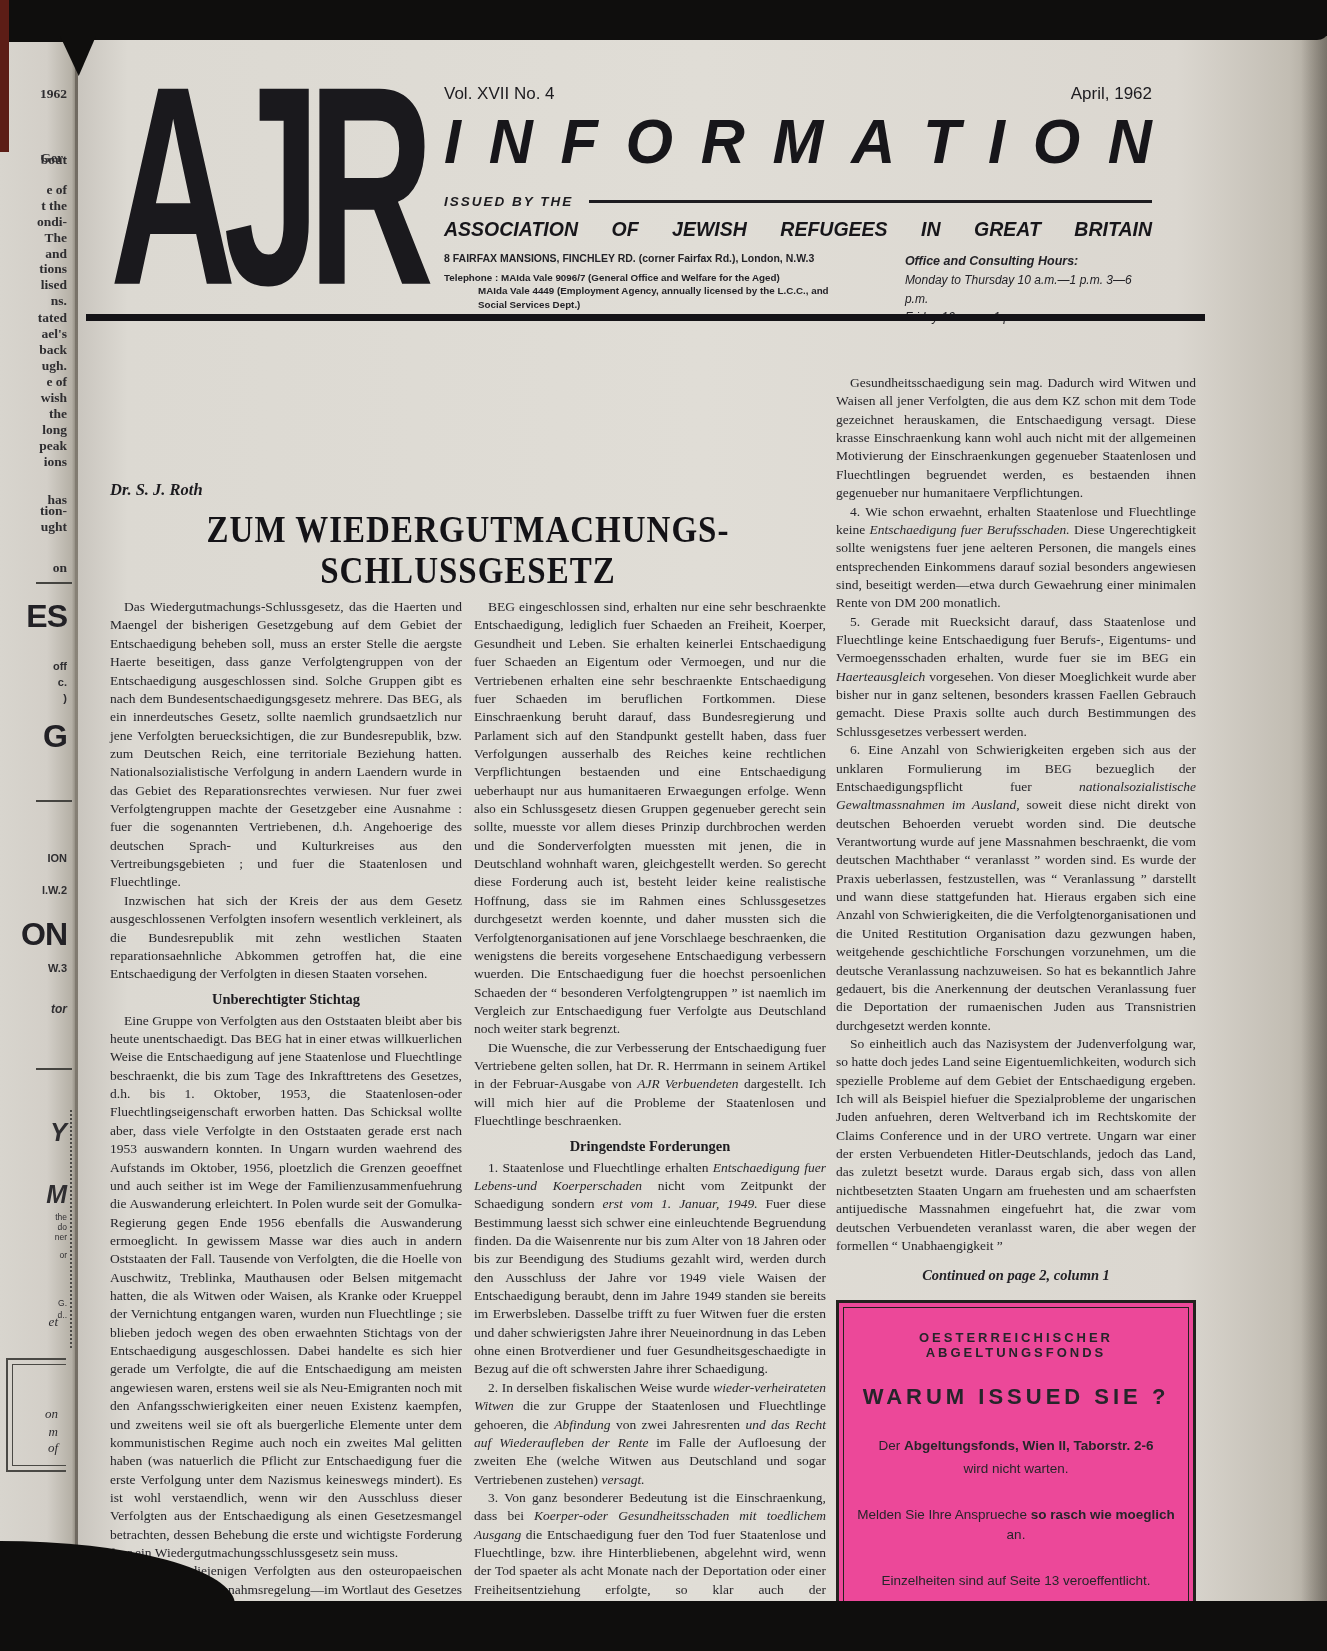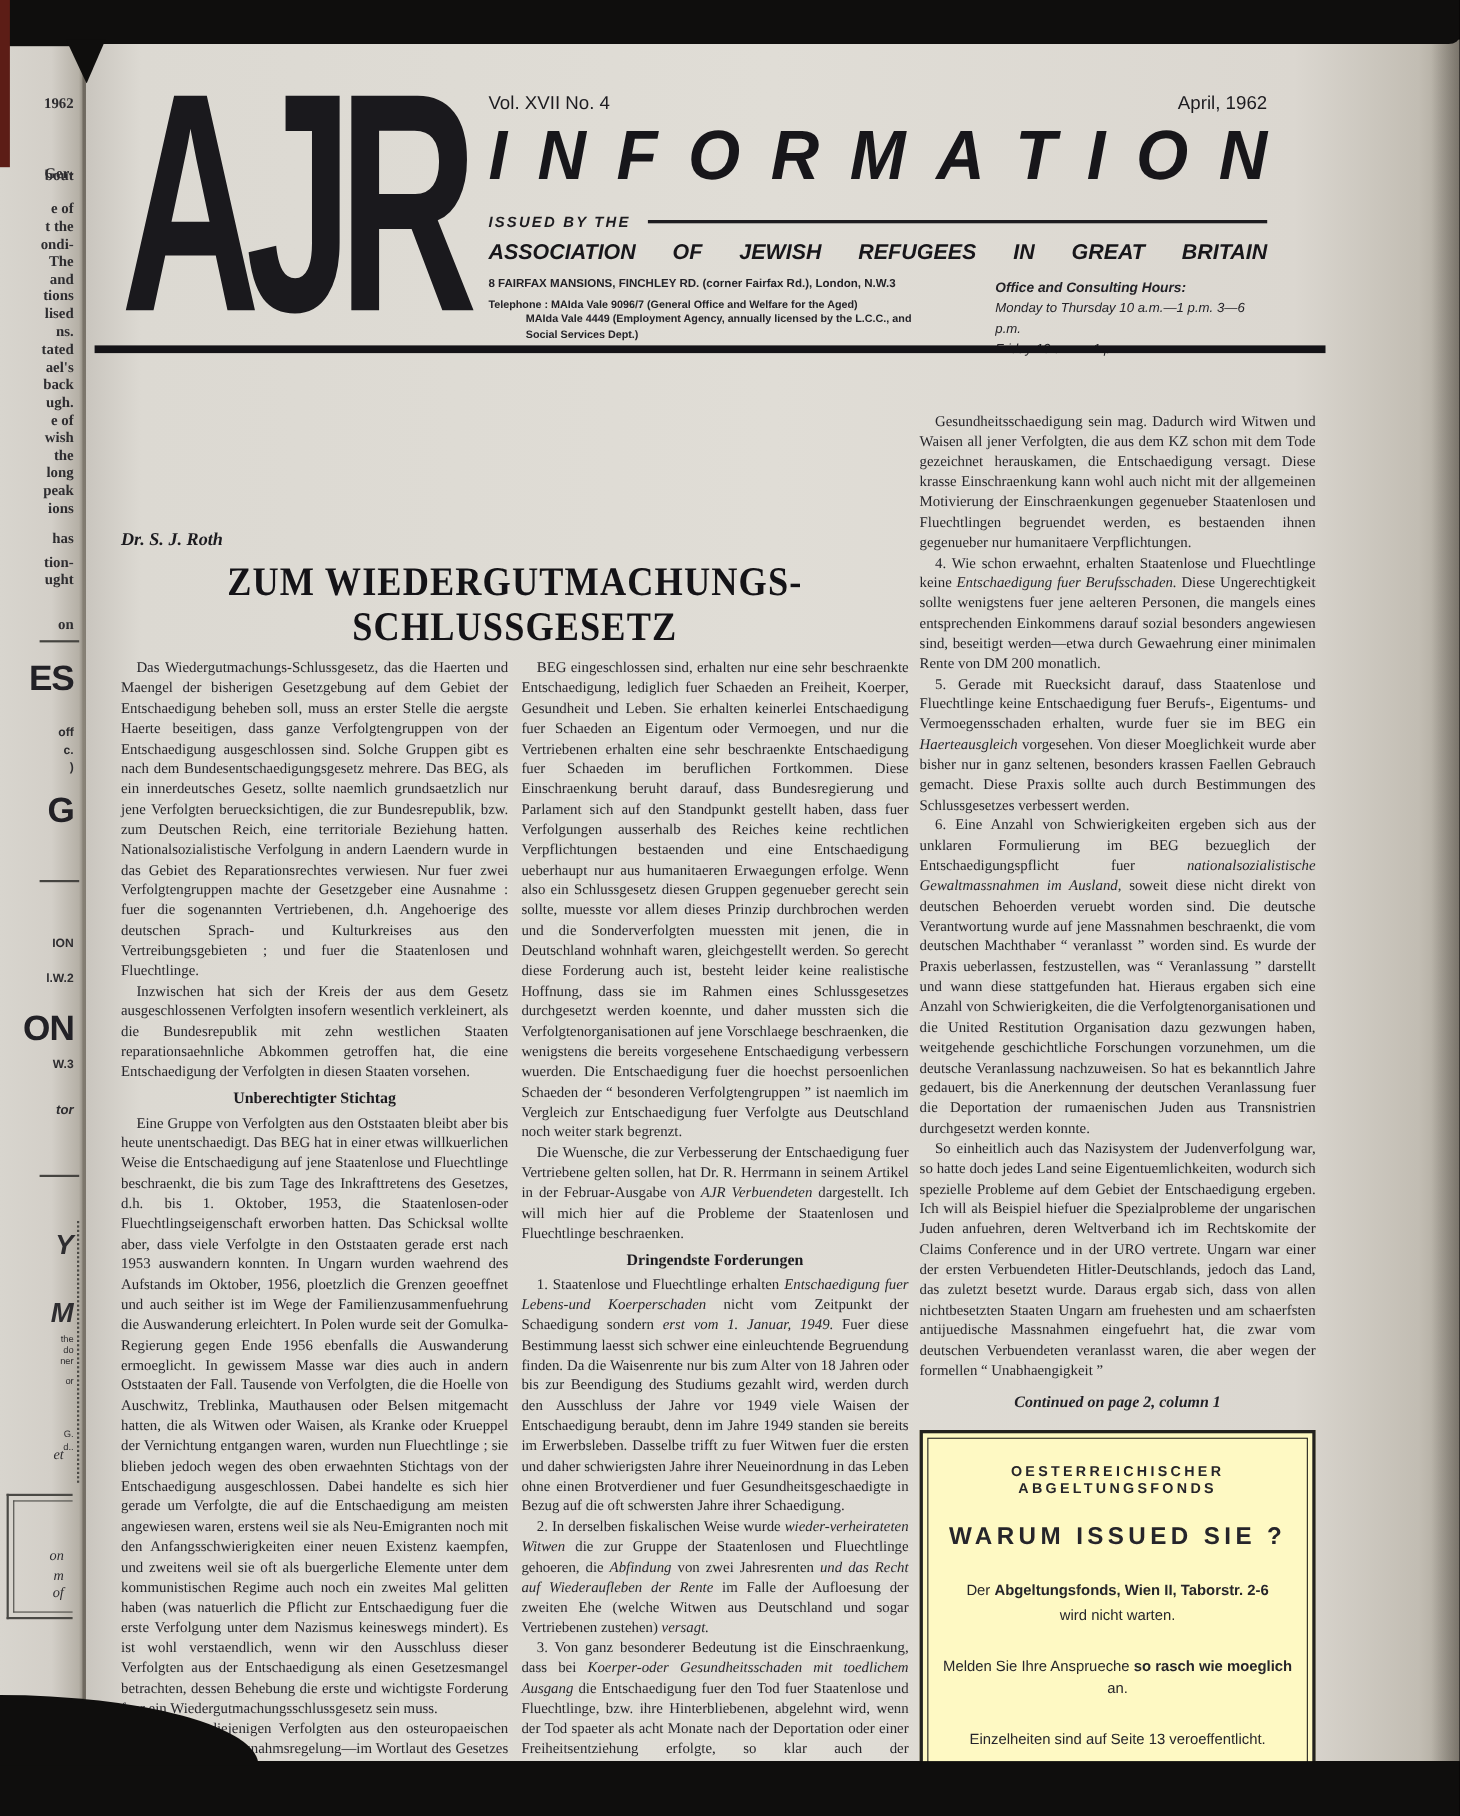--- a/index.html
+++ b/index.html
@@ -65,21 +65,21 @@
   .col-pair{display:flex;gap:12px;margin-top:16px;}
   .col{width:352px;}
   .colwrap3{width:360px;}
   .coltext{text-align:justify;font-size:13.5px;line-height:1.36;color:#26252a;}
   .para{margin:0;text-indent:14px;}
   .subhead{text-align:center;font:bold 14.5px "Liberation Serif",serif;margin:7px 0 4px;color:#1c1b1f;}
   .it{font-style:italic;}
   .bseg{font-weight:bold;}
   .continued{text-align:center;font:italic bold 14.5px "Liberation Serif",serif;margin-top:12px;}
   
-  .adbox{margin-top:16px;border:3px solid #23221f;padding:4px;background:#fef9c3;}
+  .adbox{margin-top:16px;border:3px solid #23221f;padding:4px;background:#ec4899;}
   .adbox-inner{border:1.5px solid #23221f;padding:22px 10px 18px;text-align:center;
     font-family:"Liberation Sans",sans-serif;color:#26252a;}
   .ad-header{font:bold 13px "Liberation Sans",sans-serif;letter-spacing:3px;}
   .ad-title{font:bold 22px "Liberation Sans",sans-serif;letter-spacing:4px;margin-top:24px;}
   .ad-line{font:13.5px/1.5 "Liberation Sans",sans-serif;margin-top:26px;}
   .ad-sub{font:13.5px/1.5 "Liberation Sans",sans-serif;margin-top:2px;}
 </style>
 </head>
 <body>
 
@@ -109,21 +109,21 @@
       <span class="frag" style="top: 268px;">tated</span>
       <span class="frag" style="top: 284px;">ael's</span>
       <span class="frag" style="top: 300px;">back</span>
       <span class="frag" style="top: 316px;">ugh.</span>
       <span class="frag" style="top: 332px;">e of</span>
       <span class="frag" style="top: 348px;">wish</span>
       <span class="frag" style="top: 364px;">the</span>
       <span class="frag" style="top: 380px;">long</span>
       <span class="frag" style="top: 396px;">peak</span>
       <span class="frag" style="top: 412px;">ions</span>
-      <span class="frag" style="top: 440px; padding-left: 40px;">has</span>
+      <span class="frag" style="top: 450px; padding-left: 40px;">has</span>
       <span class="frag" style="top: 461px;">tion-</span>
       <span class="frag" style="top: 477px;">ught</span>
       <span class="frag" style="top: 518px;">on</span>
       <span class="frag big" style="top: 556px;">ES</span>
       <span class="frag sansb" style="top: 618px;">off</span>
       <span class="frag sansb" style="top: 634px;">c.</span>
       <span class="frag sansb" style="top: 650px;">)</span>
       <span class="frag big" style="top: 676px;">G</span>
       <span class="frag sansb" style="top: 810px;">ION</span>
       <span class="frag sansb" style="top: 842px;">l.W.2</span>

